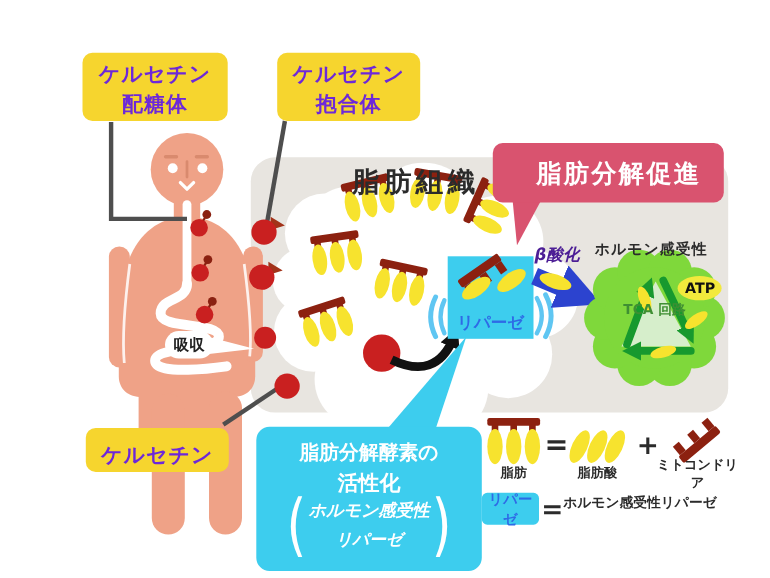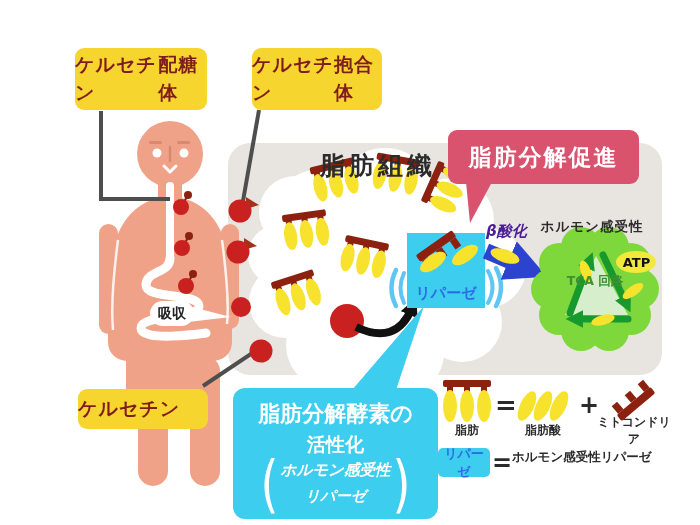--- a/index.html
+++ b/index.html
@@ -3,27 +3,27 @@
 <meta charset="utf-8">
 <style>
   html,body{margin:0;padding:0;background:#ffffff;}
   #stage{
     position:relative;width:700px;height:525px;overflow:hidden;background:#ffffff;
     font-family:"DejaVu Sans",sans-serif;
   }
   .abs{position:absolute;}
   .ctr{display:flex;align-items:center;justify-content:center;text-align:center;}
   .ybox{
-    background:#f6d52e;border-radius:9px;color:#7f1d1d;font-weight:bold;
-    display:flex;align-items:center;justify-content:flex-start;
+    background:#f6d52e;border-radius:9px;color:#6d28d9;font-weight:bold;
+    display:flex;flex-direction:column;align-items:center;justify-content:flex-end;
     line-height:1.45;letter-spacing:1px;
   }
   .pinkbox{
     background:#d9536f;border-radius:9px;color:#ffffff;font-weight:bold;
-    display:flex;align-items:center;justify-content:center;letter-spacing:2px;
+    display:flex;align-items:center;justify-content:center;letter-spacing:2px;padding-left:19px;
   }
   .cyanbox{
     background:#3dcdee;border-radius:12px;color:#ffffff;font-weight:bold;text-align:center;
   }
   .lbl{font-weight:bold;color:#2b2b2b;}
   .paren{font-weight:400;font-size:46px;line-height:1;transform:scaleY(1.35);display:inline-block;}
   svg{position:absolute;left:0;top:0;}
 </style>
 </head>
 <body>
@@ -221,21 +221,21 @@
 
   <div class="abs" style="left:486px;top:222px;width:56px;height:18px;font-size:15px;font-weight:bold;font-style:italic;color:#4c1d95;">β酸化</div>
   <div class="abs lbl ctr" style="left:538px;top:219px;width:108px;height:16px;font-size:13.5px;letter-spacing:1px;">ホルモン感受性</div>
   <div class="abs ctr" style="left:564px;top:274px;width:62px;height:15px;font-size:12.5px;font-weight:bold;color:#3f8f33;">TCA 回路</div>
   <div class="abs ctr" style="left:621px;top:254px;width:31px;height:16px;font-size:13px;font-weight:bold;color:#111;">ATP</div>
   <div class="abs ctr" style="left:408px;top:284px;width:76px;height:18px;font-size:15px;font-weight:bold;color:#2e6be6;">リパーゼ</div>
 
   <div class="abs ctr" style="left:150px;top:301px;width:44px;height:25px;background:#ffffff;border-radius:13px;font-size:14px;font-weight:bold;color:#222;text-align:center;">吸収</div>
 
   <div class="abs cyanbox" style="left:233px;top:388px;width:205px;height:131px;">
-    <div style="margin-top:11px;font-size:22px;">脂肪分解酵素の</div>
+    <div style="margin-top:11px;font-size:18px;">脂肪分解酵素の</div>
     <div style="font-size:19px;margin-top:3px;">活性化</div>
     <div style="display:flex;align-items:center;justify-content:center;margin-top:2px;">
       <span class="paren">(</span>
       <span style="display:inline-flex;flex-direction:column;margin:0 2px;font-style:italic;">
         <span style="font-size:15.5px;">ホルモン感受性</span>
         <span style="font-size:15px;margin-top:6px;">リパーゼ</span>
       </span>
       <span class="paren">)</span>
     </div>
   </div>

